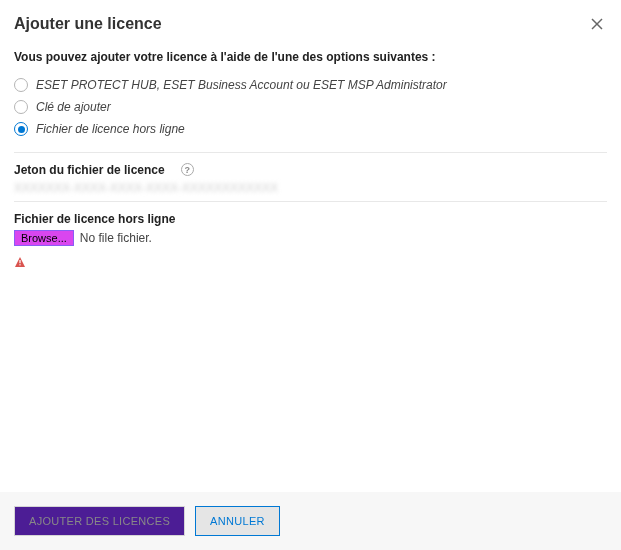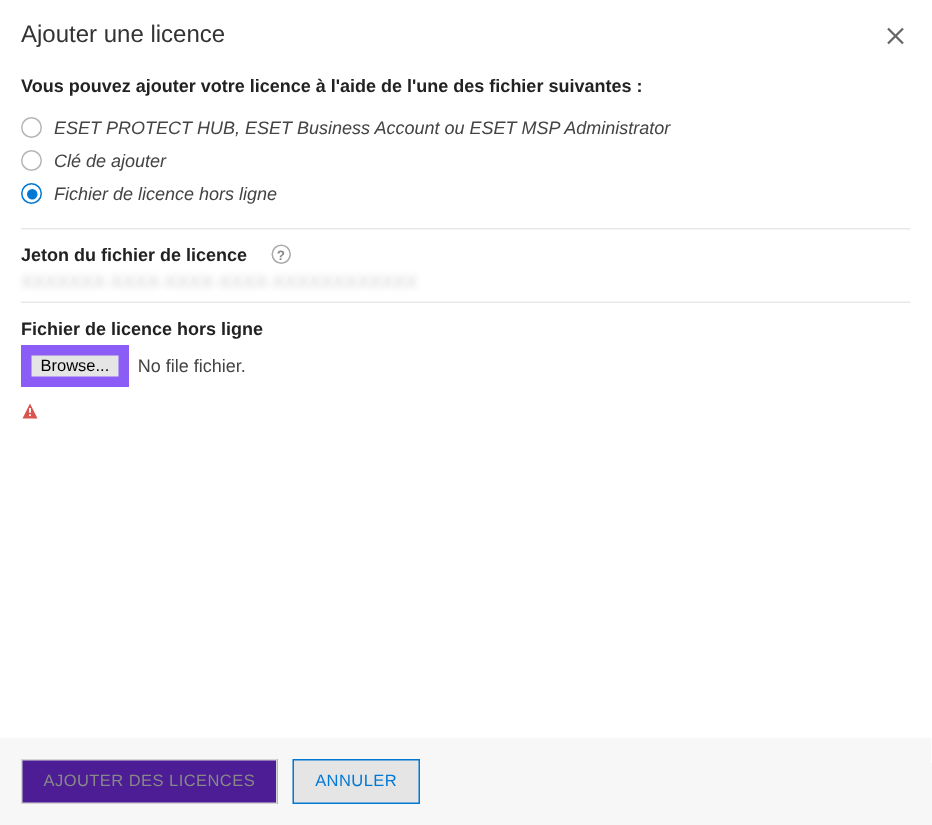--- a/index.html
+++ b/index.html
@@ -1,36 +1,36 @@
 <!DOCTYPE html>
 <html><head>
 <meta charset="utf-8">
 <style>
   * { box-sizing: border-box; margin: 0; padding: 0; }
   html, body { width: 621px; height: 550px; font-family: "Segoe UI", Arial, sans-serif; font-size: 12px; color: #333; background: #fff; }
   .dialog { position: relative; width: 100%; height: 100%; display: flex; flex-direction: column; }
   .header { padding: 14px 14px 10px 14px; display: flex; align-items: center; }
-  .title { font-size: 16px; font-weight: 400; color: #333; flex: 1; }
+  .title { font-size: 16px; font-weight: 700; color: #333; flex: 1; }
   .close-btn { width: 20px; height: 20px; display: flex; align-items: center; justify-content: center; cursor: pointer; color: #666; }
   .close-btn svg { width: 12px; height: 12px; stroke: #666; stroke-width: 1.5; }
   .content { flex: 1; padding: 0 14px; overflow: auto; }
   .intro { font-size: 12px; font-weight: 600; color: #222; margin-top: 6px; margin-bottom: 10px; }
   .radio-group { margin-bottom: 12px; font-style: italic; }
   .radio-row { display: flex; align-items: center; height: 22px; cursor: pointer; }
   .radio-outer { width: 14px; height: 14px; border: 1.5px solid #b5b5b5; border-radius: 50%; margin-right: 8px; display: flex; align-items: center; justify-content: center; flex-shrink: 0; }
   .radio-row.selected .radio-outer { border-color: #0078d4; }
   .radio-inner { width: 7px; height: 7px; border-radius: 50%; background: #0078d4; display: none; }
   .radio-row.selected .radio-inner { display: block; }
   .radio-label { font-size: 12px; color: #444; }
   .divider { border: none; border-top: 1px solid #e8e8e8; margin: 4px 0 10px 0; }
   .section-label { font-size: 12px; font-weight: 600; color: #222; display: flex; align-items: flex-start; gap: 16px; margin-bottom: 4px; }
   .help-icon { width: 13px; height: 13px; border: 1px solid #aaa; border-radius: 50%; display: inline-flex; align-items: center; justify-content: center; font-size: 9px; color: #888; cursor: pointer; }
   .token-value { color: #d0d0d0; font-size: 12px; margin-bottom: 6px; filter: blur(2.2px); user-select: none; }
   .file-row { display: flex; align-items: center; gap: 6px; margin-bottom: 10px; }
-  .browse-btn { font-size: 11px; padding: 1px 6px; background: #e5e5e5; border: 7px solid #8b5cf6; cursor: pointer; font-family: inherit; }
+  .browse-btn { font-size: 11px; padding: 1px 6px; background: #d946ef; border: 1px solid #8b5cf6; cursor: pointer; font-family: inherit; }
   .file-status { font-size: 12px; color: #444; }
   .charger-row { display: flex; align-items: center; gap: 8px; }
   .charger-btn { font-size: 11px; padding: 6px 12px; background: #eeeeee; border: 1px solid #dcdcdc; color: #888; letter-spacing: 0.3px; font-family: inherit; cursor: pointer; }
   .warn-icon { width: 12px; height: 12px; }
   .footer { padding: 14px; display: flex; gap: 10px; border-top: 0; background: #f7f7f7; }
   .footer-btn { font-size: 11px; letter-spacing: 0.3px; padding: 8px 14px; font-family: inherit; cursor: pointer; }
   .btn-primary { background: #4c1d95; border: 1px solid #d5d5d5; color: #888; }
   .btn-secondary { background: #e5e5e5; border: 1px solid #0078d4; color: #0078d4; }
   .footer-spacer { flex: 1; }
 </style>
@@ -44,21 +44,21 @@
     <div class="close-btn">
       <svg viewBox="0 0 12 12">
           <line x1="1" y1="1" x2="11" y2="11"></line>
           <line x1="11" y1="1" x2="1" y2="11"></line>
         </svg>
     </div>
   </div>
 
   <div class="content">
 
-    <div class="intro">Vous pouvez ajouter votre licence à l'aide de l'une des fichier suivantes :</div>
+    <div class="intro">Vous pouvez ajouter votre licence à l'aide de l'une des options suivantes :</div>
 
     <div class="radio-group">
       <div class="radio-row">
         <span class="radio-outer"></span>
         <span class="radio-label">ESET PROTECT HUB, ESET Business Account ou ESET MSP Administrator</span>
       </div>
       <div class="radio-row">
         <span class="radio-outer"></span>
         <span class="radio-label">Clé de ajouter</span>
       </div>

